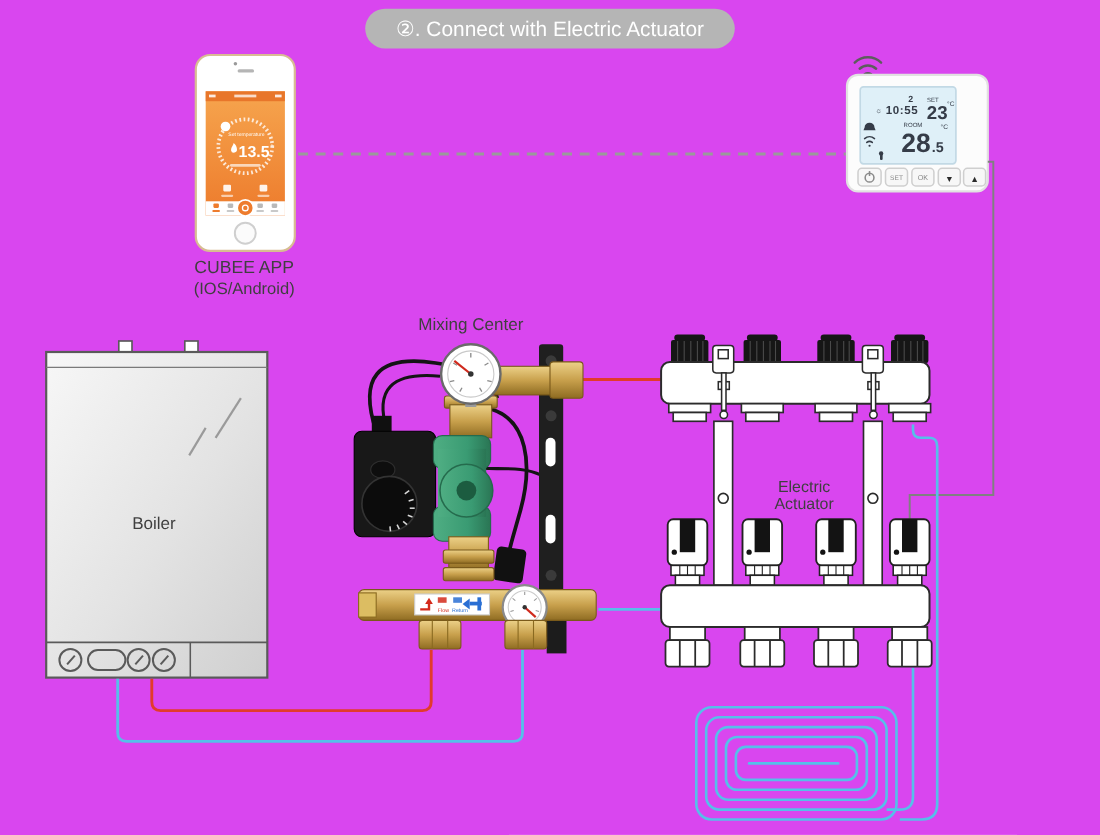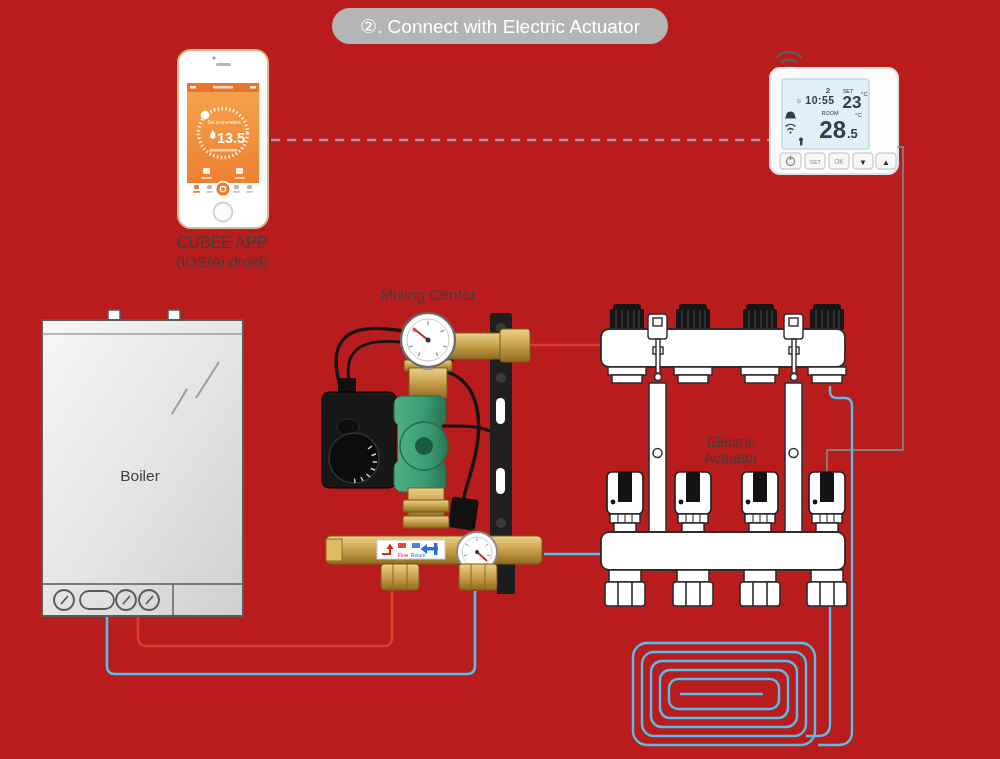--- a/index.html
+++ b/index.html
@@ -1,16 +1,16 @@
 <!DOCTYPE html>
 <html><head>
 <meta charset="utf-8">
 <style>
   html,body{margin:0;padding:0;background:#ffffff;}
-  .stage{position:relative;width:1000px;height:759px;background:#b91c1c;overflow:hidden;
+  .stage{position:relative;width:1000px;height:759px;background:#d946ef;overflow:hidden;
          font-family:"Liberation Sans",sans-serif;}
   svg{position:absolute;left:0;top:0;}
   text{font-family:"Liberation Sans",sans-serif;}
   .lbl{fill:#3f3f3f;}
   .lcdtxt{fill:#353c48;}
 </style>
 </head>
 <body>
 
 <div class="stage">

